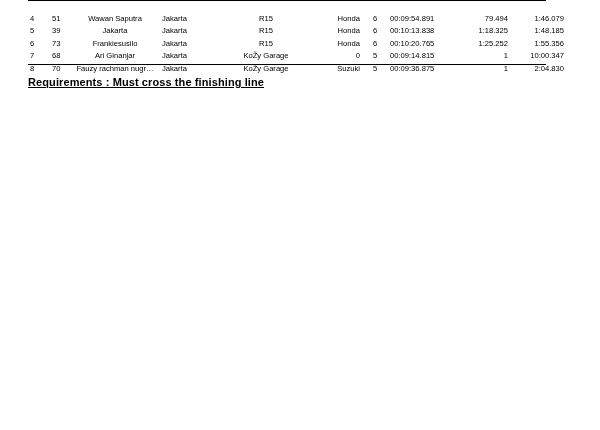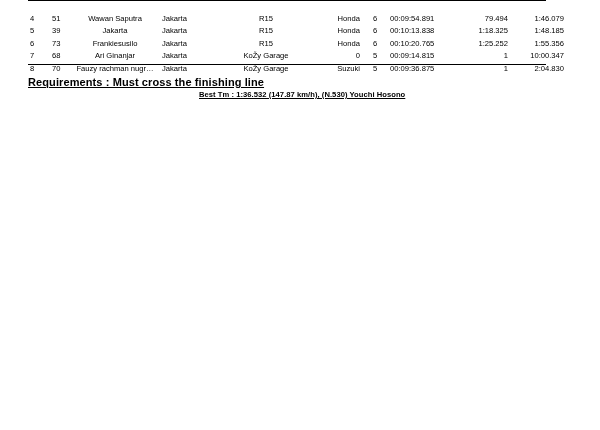--- a/index.html
+++ b/index.html
@@ -178,15 +178,14 @@
         <td class="c-best">2:04.830</td>
       </tr>
 
     </tbody>
   </table>
 
   <div class="divider"></div>
 
   <div class="requirements">Requirements : Must cross the finishing line</div>
 
-  <div class="besttime">Best Tm : 1:36.532 (147.87 km/h), (N.530) Youchi Hosono</div>
 
 </div>
 
 </body></html>

